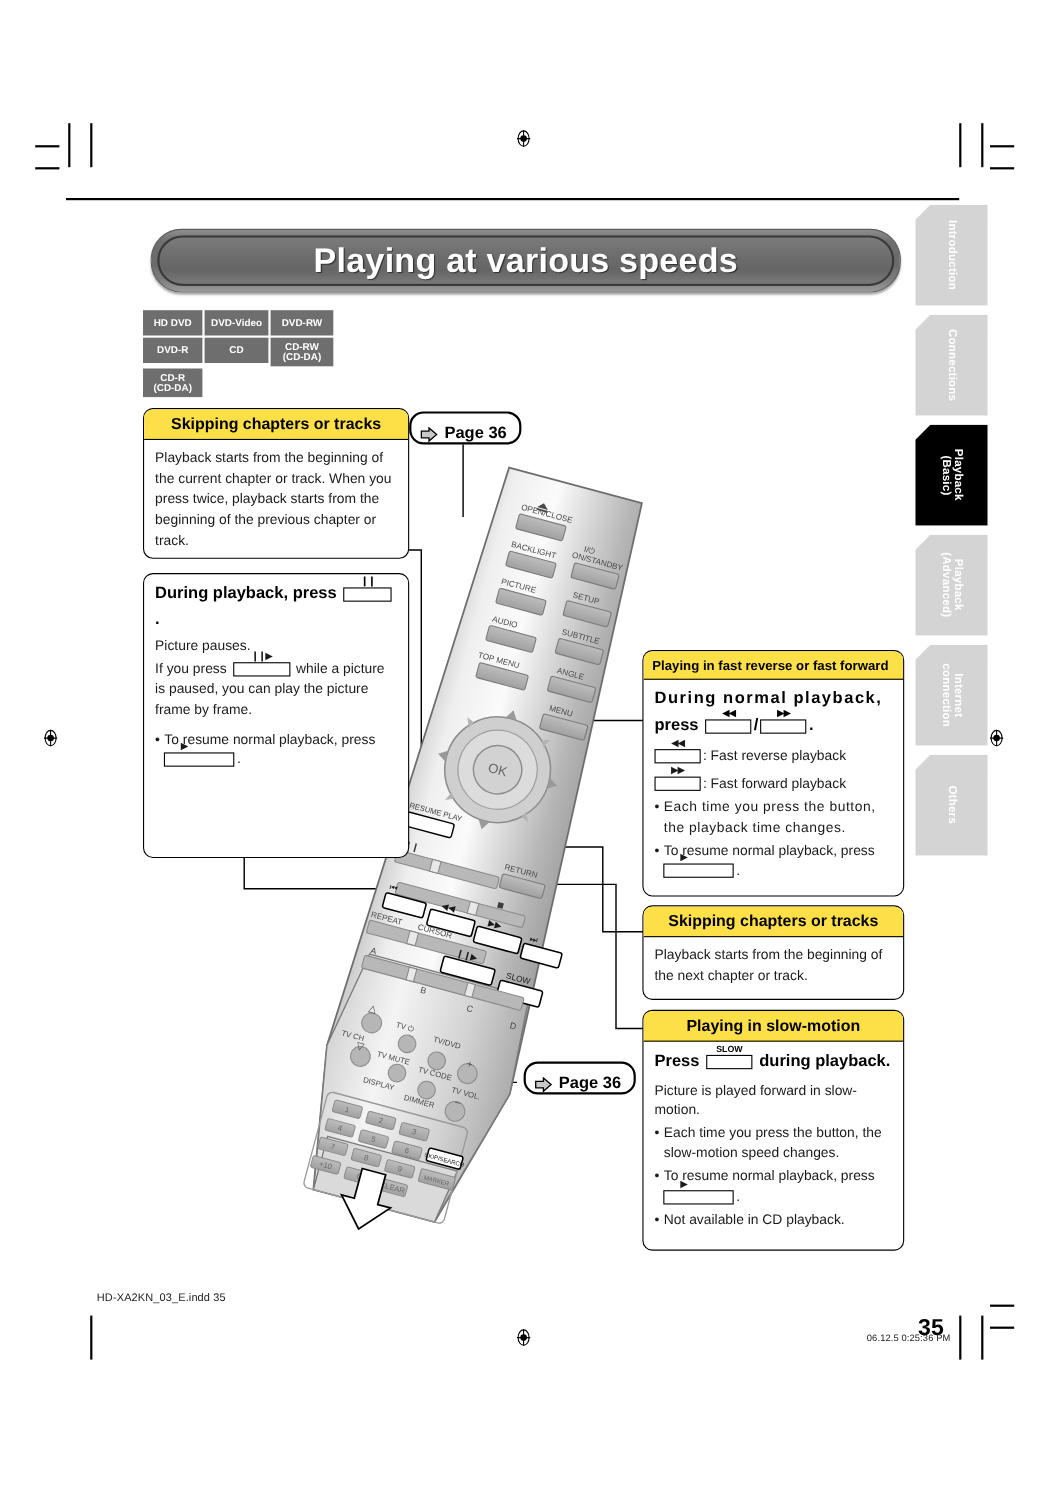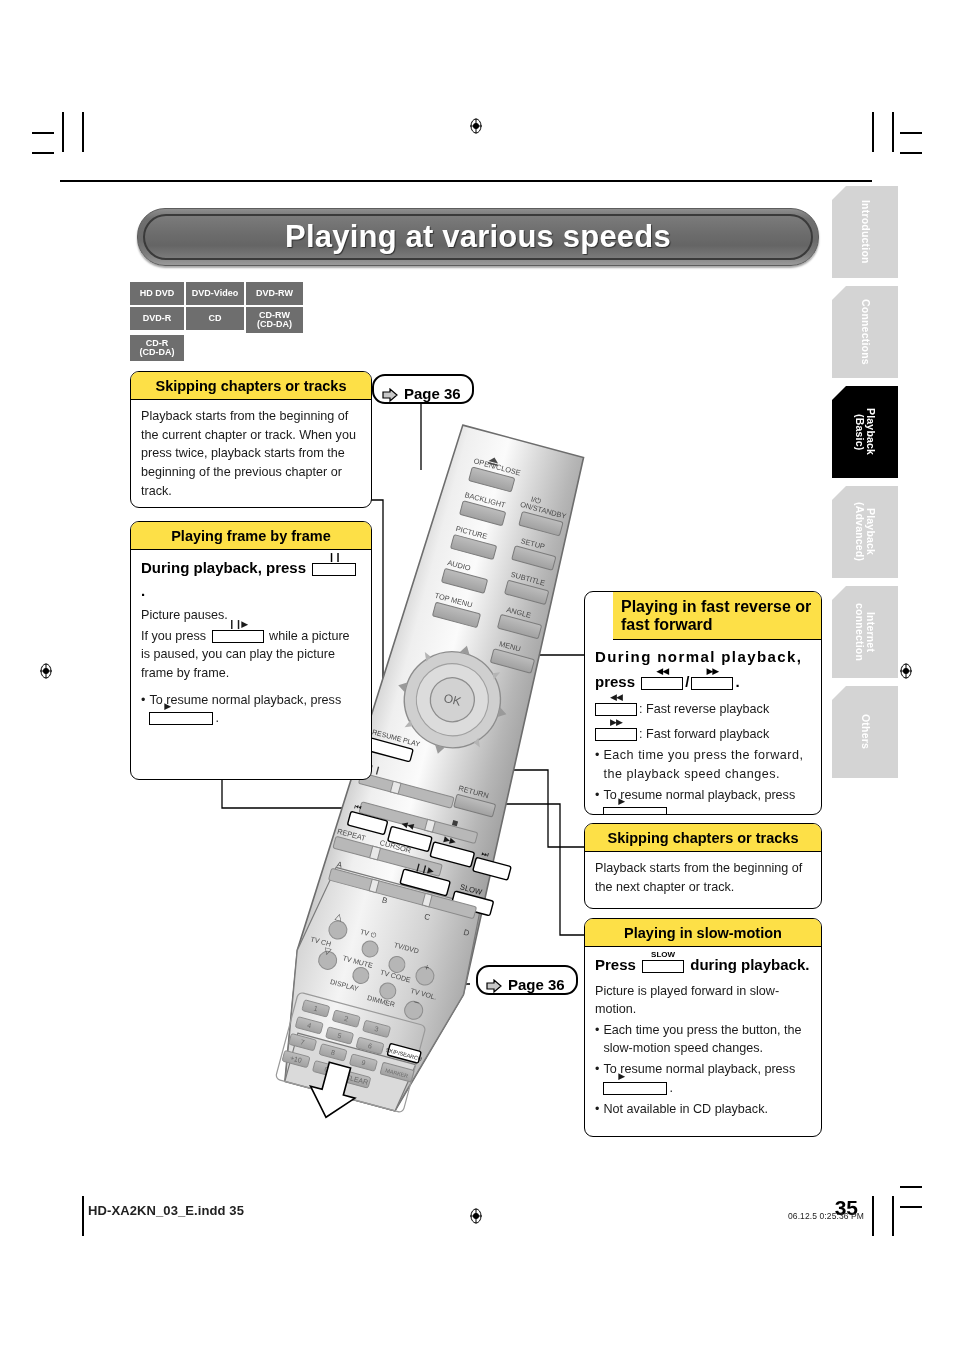--- a/index.html
+++ b/index.html
@@ -29,21 +29,21 @@
   #disc-grid{left:130px;top:282px;width:180px;}
   .disc-row{display:flex;gap:2px;margin-bottom:2px;}
   .disc{background:#6e6e6e;color:#fff;font-size:9px;font-weight:bold;text-align:center;
      display:flex;align-items:center;justify-content:center;height:23px;line-height:1.05;}
   .d1{width:54px;} .d2{width:58px;} .d3{width:57px;}
 
   
   .box{position:absolute;border:1.6px solid #000;border-radius:9px;background:#fff;overflow:hidden;}
   .box-hd{background:#fde047;border-bottom:1.4px solid #000;text-align:center;
      font-size:14.5px;font-weight:bold;padding:6px 4px 5px;}
-  .box-hd.sm{font-size:16px;margin-left:28px;}
+  .box-hd.sm{font-size:12px;}
   .box-bd{padding:7px 10px 8px;font-size:12.6px;line-height:1.48;color:#1a1a1a;}
   .box-bd p{margin:0;}
   .lead{font-size:15px;font-weight:bold;color:#000;margin:0 0 3px 0;line-height:1.5;}
   .lead.wide{letter-spacing:1.4px;}
   .bul{display:flex;gap:4px;margin-top:1px;}
   .bul .dot{flex:0 0 auto;}
   .bul .txt{flex:1 1 auto;}
 
   
   .key{display:inline-block;position:relative;vertical-align:-3px;margin:0 2px;}
@@ -76,21 +76,21 @@
      display:flex;align-items:center;justify-content:center;}
   .tab .tab-shape{position:absolute;inset:0;background:#d4d4d4;
      clip-path:polygon(0 14px,14px 0,100% 0,100% 100%,0 100%);}
   .tab.active .tab-shape{background:#000;}
   .tab .tab-label{position:relative;writing-mode:vertical-rl;text-orientation:mixed;
      font-size:10.5px;font-weight:bold;color:#ffffff;line-height:1.06;text-align:center;
      letter-spacing:.2px;}
 
   
   #pageno{position:absolute;right:96px;top:1196px;font-size:21px;font-weight:bold;}
-  #foot-l{position:absolute;left:88px;top:1203px;font-size:13px;color:#222;letter-spacing:.1px;font-weight:bold;}
+  #foot-l{position:absolute;left:88px;top:1175px;font-size:10px;color:#222;letter-spacing:.1px;}
   #foot-r{position:absolute;left:788px;top:1211px;font-size:8.5px;color:#222;letter-spacing:.1px;}
 
   
   .reg{position:absolute;width:16px;height:16px;}
 </style>
 </head>
 <body>
 
 <div class="cm abs" style="left:62px;top:112px;width:1.5px;height:40px;"></div>
 <div class="cm abs" style="left:82px;top:112px;width:1.5px;height:40px;"></div>
@@ -375,21 +375,20 @@
 </div>
 
 <div class="pageref" style="left:372px;top:374px;">
   <svg class="pr-arrow" viewBox="0 0 16 14">
     <path d="M1 4 H8 V1 L15 7 L8 13 V10 H1 Z" fill="#c8c8c8" stroke="#000" stroke-width="1.2"></path>
   </svg>
   <span class="pr-label">Page 36</span>
 </div>
 
 <div class="box" style="left:130px;top:521px;width:240px;height:257px;">
-  <div class="box-hd">Playing frame by frame</div>
   <div class="box-bd">
     <p class="lead">
       <span>During playback, press</span>
       <span class="key k-pause">
         <span class="gl">❙❙</span>
         <span class="cap"></span>
       </span><span>.</span>
     </p>
     <p style="margin-top:4px;">Picture pauses.</p>
     <p style="margin-top:2px;">
@@ -434,21 +433,21 @@
       </span><span>: Fast reverse playback</span>
     </p>
     <p style="margin-top:6px;">
       <span class="key k-fwd" style="margin-left:0;">
         <span class="gl">▶▶</span>
         <span class="cap"></span>
       </span><span>: Fast forward playback</span>
     </p>
     <div class="bul" style="margin-top:3px;">
       <span class="dot">•</span>
-      <span class="txt" style="letter-spacing:.5px;">Each time you press the forward, the playback speed changes.</span>
+      <span class="txt" style="letter-spacing:.5px;">Each time you press the button, the playback time changes.</span>
     </div>
     <div class="bul" style="margin-top:2px;">
       <span class="dot">•</span>
       <span class="txt">
         <span>To resume normal playback, press</span><br>
         <span class="key k-play" style="margin-left:0;">
           <span class="gl">▶</span>
           <span class="cap"></span>
         </span><span>.</span>
       </span>

